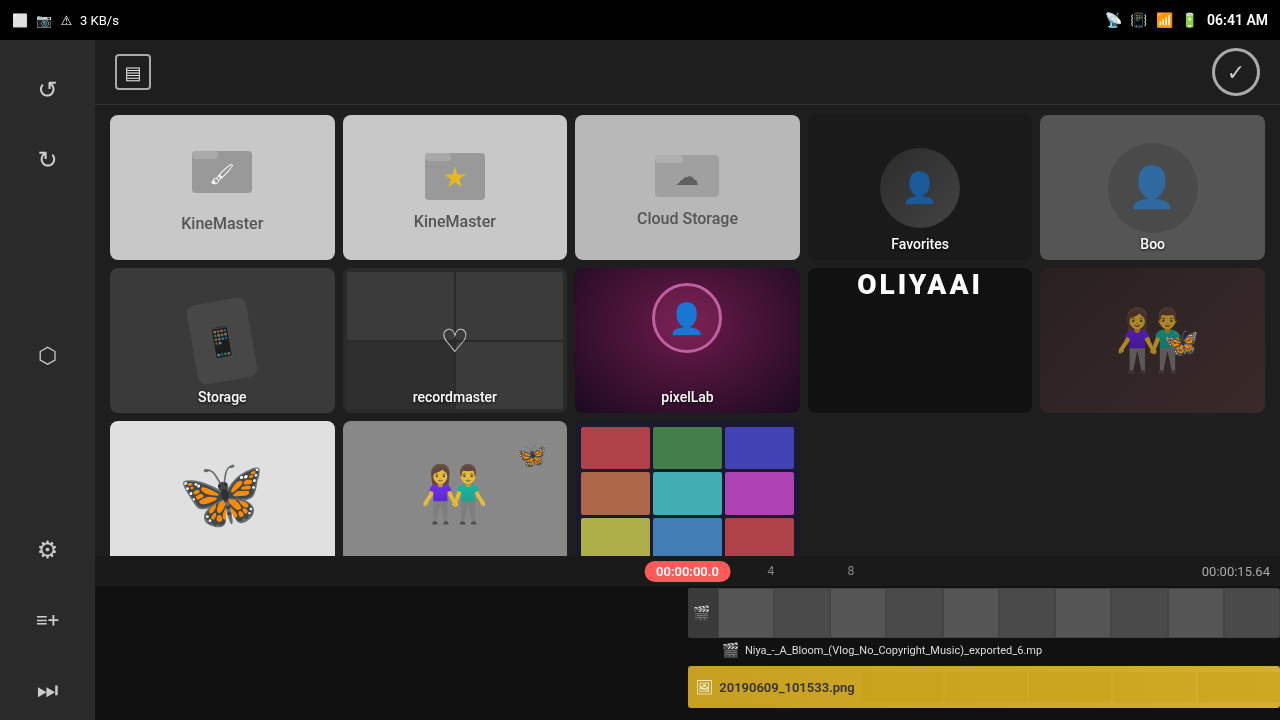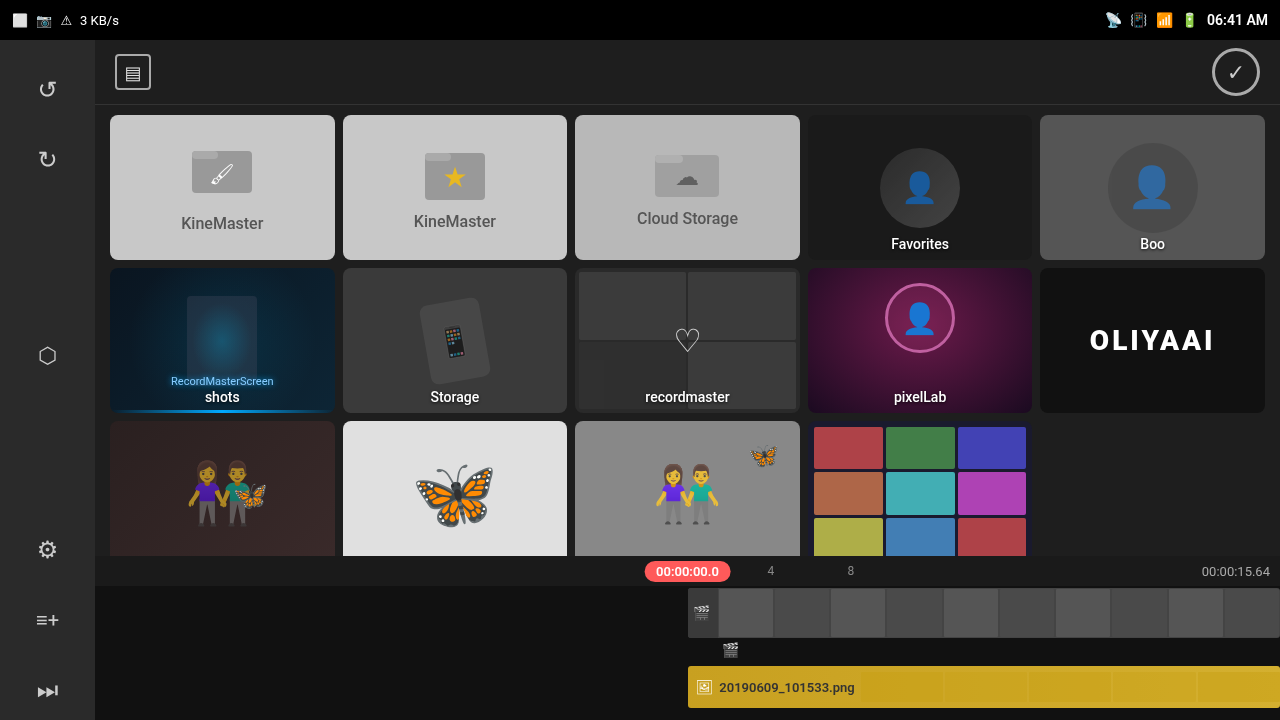--- a/index.html
+++ b/index.html
@@ -294,31 +294,20 @@
         <span class="media-item-label">Favorites</span>
       </div>
 
       <div class="media-item" style="background:#555;position:relative;">
         <div style="position:absolute;inset:0;display:flex;align-items:center;justify-content:center;opacity:0.6;">
           <div style="width:90px;height:90px;border-radius:50%;background:#444;display:flex;align-items:center;justify-content:center;font-size:40px;">👤</div>
         </div>
         <span class="media-item-label">Boo</span>
       </div>
 
-      <div class="media-item" style="background:linear-gradient(135deg,#0a1520,#0d2535);position:relative;">
-        <div style="position:absolute;inset:0;background:radial-gradient(circle at 50% 50%, rgba(0,150,200,0.15) 0%, transparent 70%);"></div>
-        <div style="position:absolute;inset:0;display:flex;align-items:center;justify-content:center;">
-          <div style="width:70px;height:90px;background:rgba(80,80,100,0.3);border-radius:4px;position:relative;overflow:hidden;">
-            <div style="position:absolute;inset:0;background:radial-gradient(ellipse, rgba(0,200,255,0.2) 0%, transparent 60%);"></div>
-          </div>
-        </div>
-        <div style="position:absolute;bottom:25px;left:0;right:0;text-align:center;font-size:11px;color:#88ccff;text-shadow:0 0 6px #0af;">RecordMasterScreen</div>
-        <span class="media-item-label" style="bottom:8px;">shots</span>
-        <div style="position:absolute;bottom:0;left:0;right:0;height:3px;background:linear-gradient(to right,transparent,#0af,transparent);"></div>
-      </div>
 
       <div class="media-item" style="background:#3a3a3a;position:relative;">
         <div style="position:absolute;inset:0;display:flex;align-items:center;justify-content:center;opacity:0.5;">
           <div style="width:60px;height:80px;background:#555;border-radius:8px;display:flex;align-items:center;justify-content:center;font-size:30px;transform:rotate(-10deg);">📱</div>
         </div>
         <span class="media-item-label">Storage</span>
       </div>
 
       <div class="media-item" style="background:#2a2a2a;position:relative;">
         <div style="position:absolute;inset:0;display:grid;grid-template-columns:1fr 1fr;grid-template-rows:1fr 1fr;gap:2px;padding:4px;opacity:0.7;">
@@ -330,21 +319,21 @@
         <div style="position:absolute;top:50%;left:50%;transform:translate(-50%,-50%);font-size:32px;color:#fff;opacity:0.8;">♡</div>
         <span class="media-item-label">recordmaster</span>
       </div>
 
       <div class="media-item" style="background:radial-gradient(ellipse at 50% 40%, #6b1a4a, #1a0a20);position:relative;">
         <div style="position:absolute;top:15px;left:50%;transform:translateX(-50%);width:70px;height:70px;border-radius:50%;border:3px solid #c060a0;background:rgba(180,60,120,0.2);display:flex;align-items:center;justify-content:center;font-size:30px;">👤</div>
         <span class="media-item-label">pixelLab</span>
       </div>
 
       <div class="media-item" style="background:#111;position:relative;">
-        <div style="position:absolute;inset:0;display:flex;align-items:center;justify-content:center;">
+        <div style="position:absolute;inset:0;display:flex;justify-content:center;">
           <span style="font-size:28px;font-weight:900;color:#fff;letter-spacing:3px;text-transform:uppercase;">OLIYAAI</span>
         </div>
 
       </div>
 
       <div class="media-item" style="background:linear-gradient(135deg,#2a2020,#3a2a2a);position:relative;">
         <div style="position:absolute;inset:0;display:flex;align-items:center;justify-content:center;opacity:0.6;">
           <div style="font-size:60px;">👫</div>
         </div>
         <div style="position:absolute;top:40%;left:55%;font-size:28px;">🦋</div>
@@ -409,20 +398,21 @@
             <div style="flex:1;background:#4a4a4a;margin:1px;border-radius:1px;"></div>
             <div style="flex:1;background:#555;margin:1px;border-radius:1px;"></div>
             <div style="flex:1;background:#4a4a4a;margin:1px;border-radius:1px;"></div>
           </div>
         </div>
       </div>
 
       <div style="position:relative;height:20px;">
         <div style="position:absolute;left:calc(50% + 35px);font-size:11px;color:#ddd;white-space:nowrap;overflow:hidden;text-overflow:ellipsis;max-width:500px;display:flex;align-items:center;gap:5px;">
           <span style="font-size:14px;">🎬</span>
+          <span>Niya_-_A_Bloom_(Vlog_No_Copyright_Music)_exported_6.mp</span>
         </div>
       </div>
 
       <div style="position:relative;height:44px;margin:4px 0;">
         <div style="position:absolute;left:calc(50%);right:0;top:0;height:42px;background:linear-gradient(to right,#c8a020,#d4b030);border-radius:3px;display:flex;align-items:center;padding-left:8px;gap:6px;overflow:hidden;">
           <span style="font-size:14px;flex-shrink:0;">🖼</span>
           <span style="font-size:13px;color:#333;font-weight:600;white-space:nowrap;overflow:hidden;text-overflow:ellipsis;">20190609_101533.png</span>
           <div style="display:flex;flex:1;overflow:hidden;gap:2px;">
             <div style="flex:1;height:30px;background:rgba(200,160,20,0.5);border-radius:1px;"></div>
             <div style="flex:1;height:30px;background:rgba(200,160,20,0.4);border-radius:1px;"></div>

